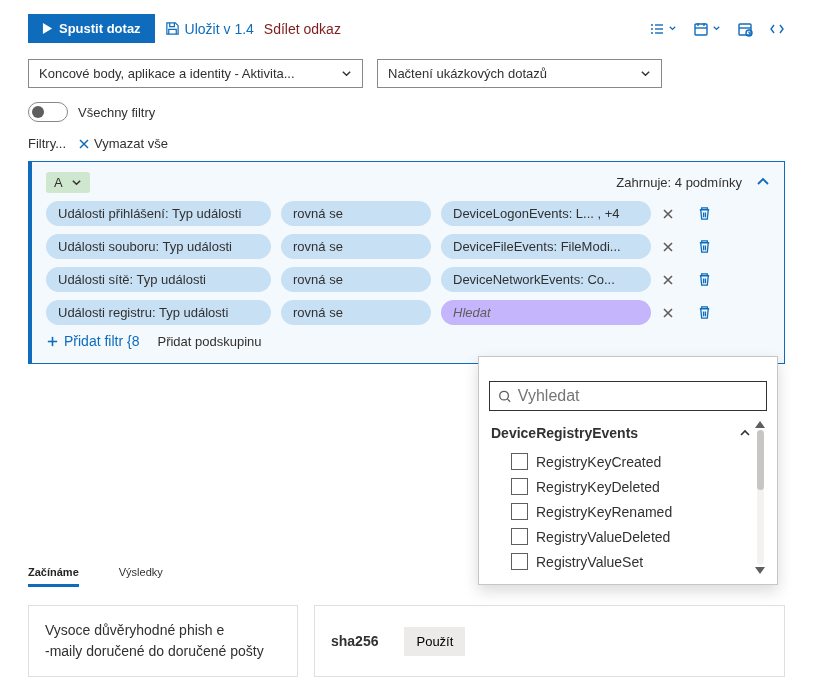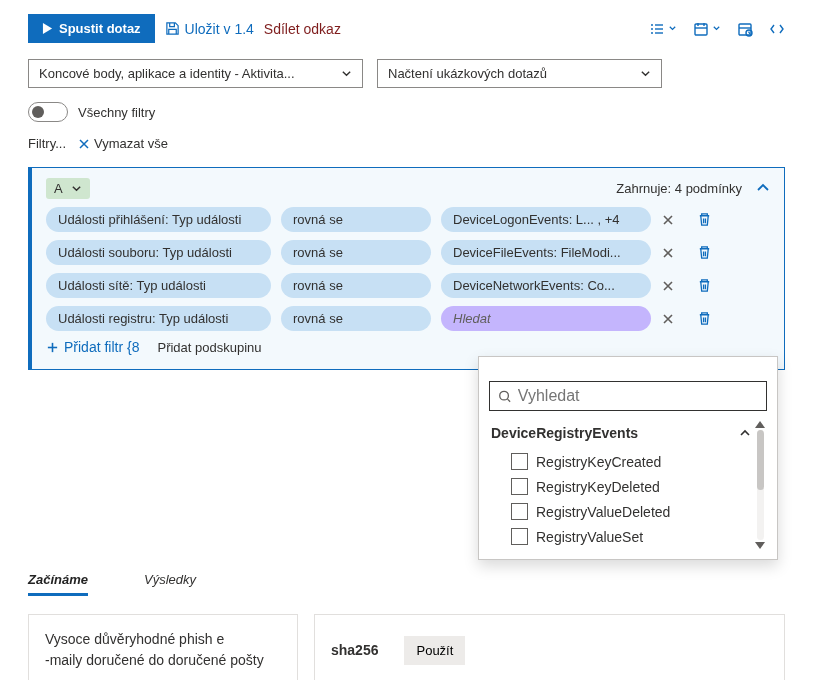--- a/index.html
+++ b/index.html
@@ -22,21 +22,21 @@
 .dd { border:1px solid #8a8886; padding:6px 10px; font-size:13px; display:flex; align-items:center; justify-content:space-between; cursor:pointer; background:#fff; }
 .dd:first-child { width:335px; } .dd:last-child { width:285px; }
 .dd svg { width:11px; height:11px; stroke:#323130; fill:none; stroke-width:1.5; }
 
 
 .toggle-row { display:flex; align-items:center; gap:10px; margin-bottom:14px; }
 .toggle { width:40px; height:20px; border-radius:10px; background:#fff; border:1px solid #8a8886; position:relative; cursor:pointer; }
 .toggle-knob { width:12px; height:12px; border-radius:50%; background:#605e5c; position:absolute; left:3px; top:3px; }
 
 
-.filters-row { display:flex; align-items:center; gap:12px; font-size:13px; margin-bottom:16px;text-align:center; }
+.filters-row { display:flex; align-items:center; gap:12px; font-size:13px; margin-bottom:10px;text-align:center; }
 .filters-row .clearlink { display:flex; align-items:center; gap:4px; color:#323130; cursor:pointer; }
 
 
 .card { border:1px solid #0f6cbd; border-left:4px solid #0f6cbd; background:#f3f9fd; padding:10px 14px 14px 14px; position:relative; }
 .card-head { display:flex; align-items:center; margin-bottom:8px; }
 .group-chip { background:#cfe6cf; color:#323130; padding:3px 8px; border-radius:3px; display:flex; align-items:center; gap:8px; font-size:13px; }
 .group-chip svg { width:11px; height:11px; stroke:#323130; fill:none; stroke-width:1.6; }
 .card-head-right { margin-left:auto; display:flex; align-items:flex-start; gap:14px; font-size:13px; }
 .collapse-icon { width:14px; height:14px; stroke:#0f6cbd; fill:none; stroke-width:1.8; cursor:pointer; }
 
@@ -62,21 +62,21 @@
 .popup-group { display:flex; align-items:center; justify-content:space-between; font-weight:600; font-size:14px; padding:4px 2px 8px 2px; }
 .popup-item { display:flex; align-items:center; gap:8px; padding:4px 2px 4px 22px; font-size:14px; }
 .chk { width:17px; height:17px; border:1px solid #605e5c; background:#fff; cursor:pointer; }
 .popup-scroll { width:14px; display:flex; flex-direction:column; align-items:center; justify-content:space-between; }
 .scroll-track { width:7px; flex:1; background:#f3f2f1; margin:2px 0; border-radius:4px; position:relative; }
 .scroll-thumb { width:7px; height:60px; background:#c8c6c4; border-radius:4px; position:absolute; top:0; }
 .tri { width:0; height:0; border-left:5px solid transparent; border-right:5px solid transparent; cursor:pointer; }
 .tri.up { border-bottom:7px solid #605e5c; } .tri.down { border-top:7px solid #605e5c; }
 
 
-.tabs { display:flex; gap:56px; margin-top:202px; font-size:13px;font-style:italic; }
+.tabs { display:flex; gap:40px; margin-top:202px; font-size:11px; }
 .tab { padding-bottom:6px; cursor:pointer; color:#323130; }
 .tab.active { font-weight:600; border-bottom:3px solid #0f6cbd; color:#242424; }
 
 .bottom-row { display:flex; gap:16px; margin-top:18px; }
 .bcard { border:1px solid #e1dfdd; padding:14px 16px; }
 .bcard.left { width:270px; font-size:14px; line-height:1.5; }
 .bcard.right { flex:1; display:flex; align-items:center; gap:26px; font-size:13px; }
 .bcard.right .col { display:flex; flex-direction:column; gap:3px; }
 .bcard.right .bold { font-weight:600; font-size:14px; }
 .apply-btn { background:#edebe9; border:none; padding:7px 12px; font-size:13px; cursor:pointer; }
@@ -295,20 +295,24 @@
           <div class="popup-item">
             <div class="chk"></div>
             <span>RegistryKeyCreated</span>
           </div>
           <div class="popup-item">
             <div class="chk"></div>
             <span>RegistryKeyDeleted</span>
           </div>
           <div class="popup-item">
             <div class="chk"></div>
+            <span>RegistryKeyRenamed</span>
+          </div>
+          <div class="popup-item">
+            <div class="chk"></div>
             <span>RegistryValueDeleted</span>
           </div>
           <div class="popup-item">
             <div class="chk"></div>
             <span>RegistryValueSet</span>
           </div>
         </div>
     </div>
     <div class="popup-scroll">
       <div class="tri up"></div>

